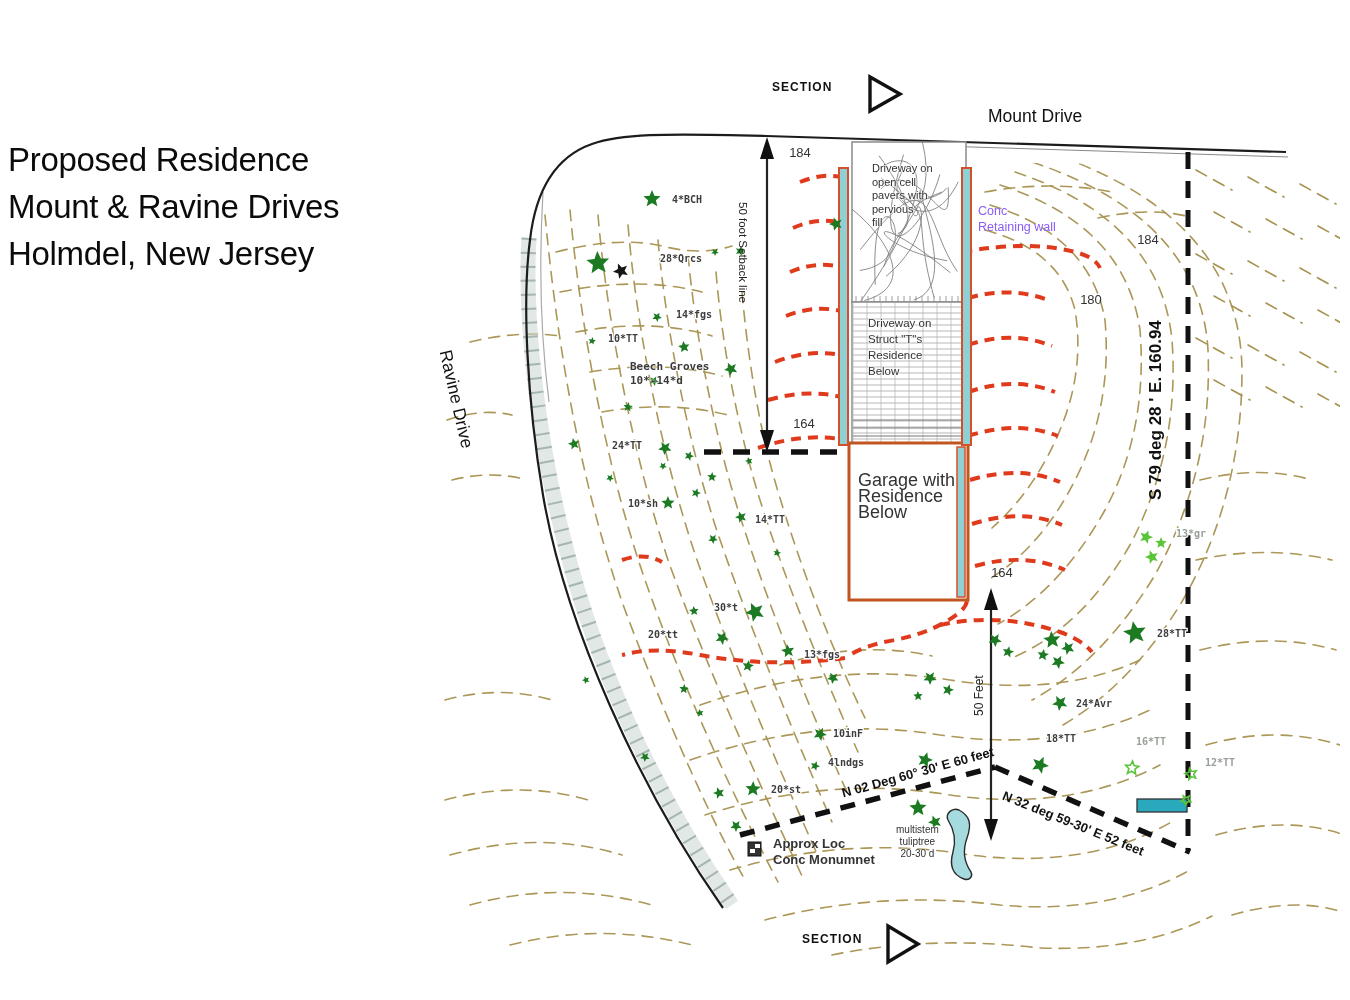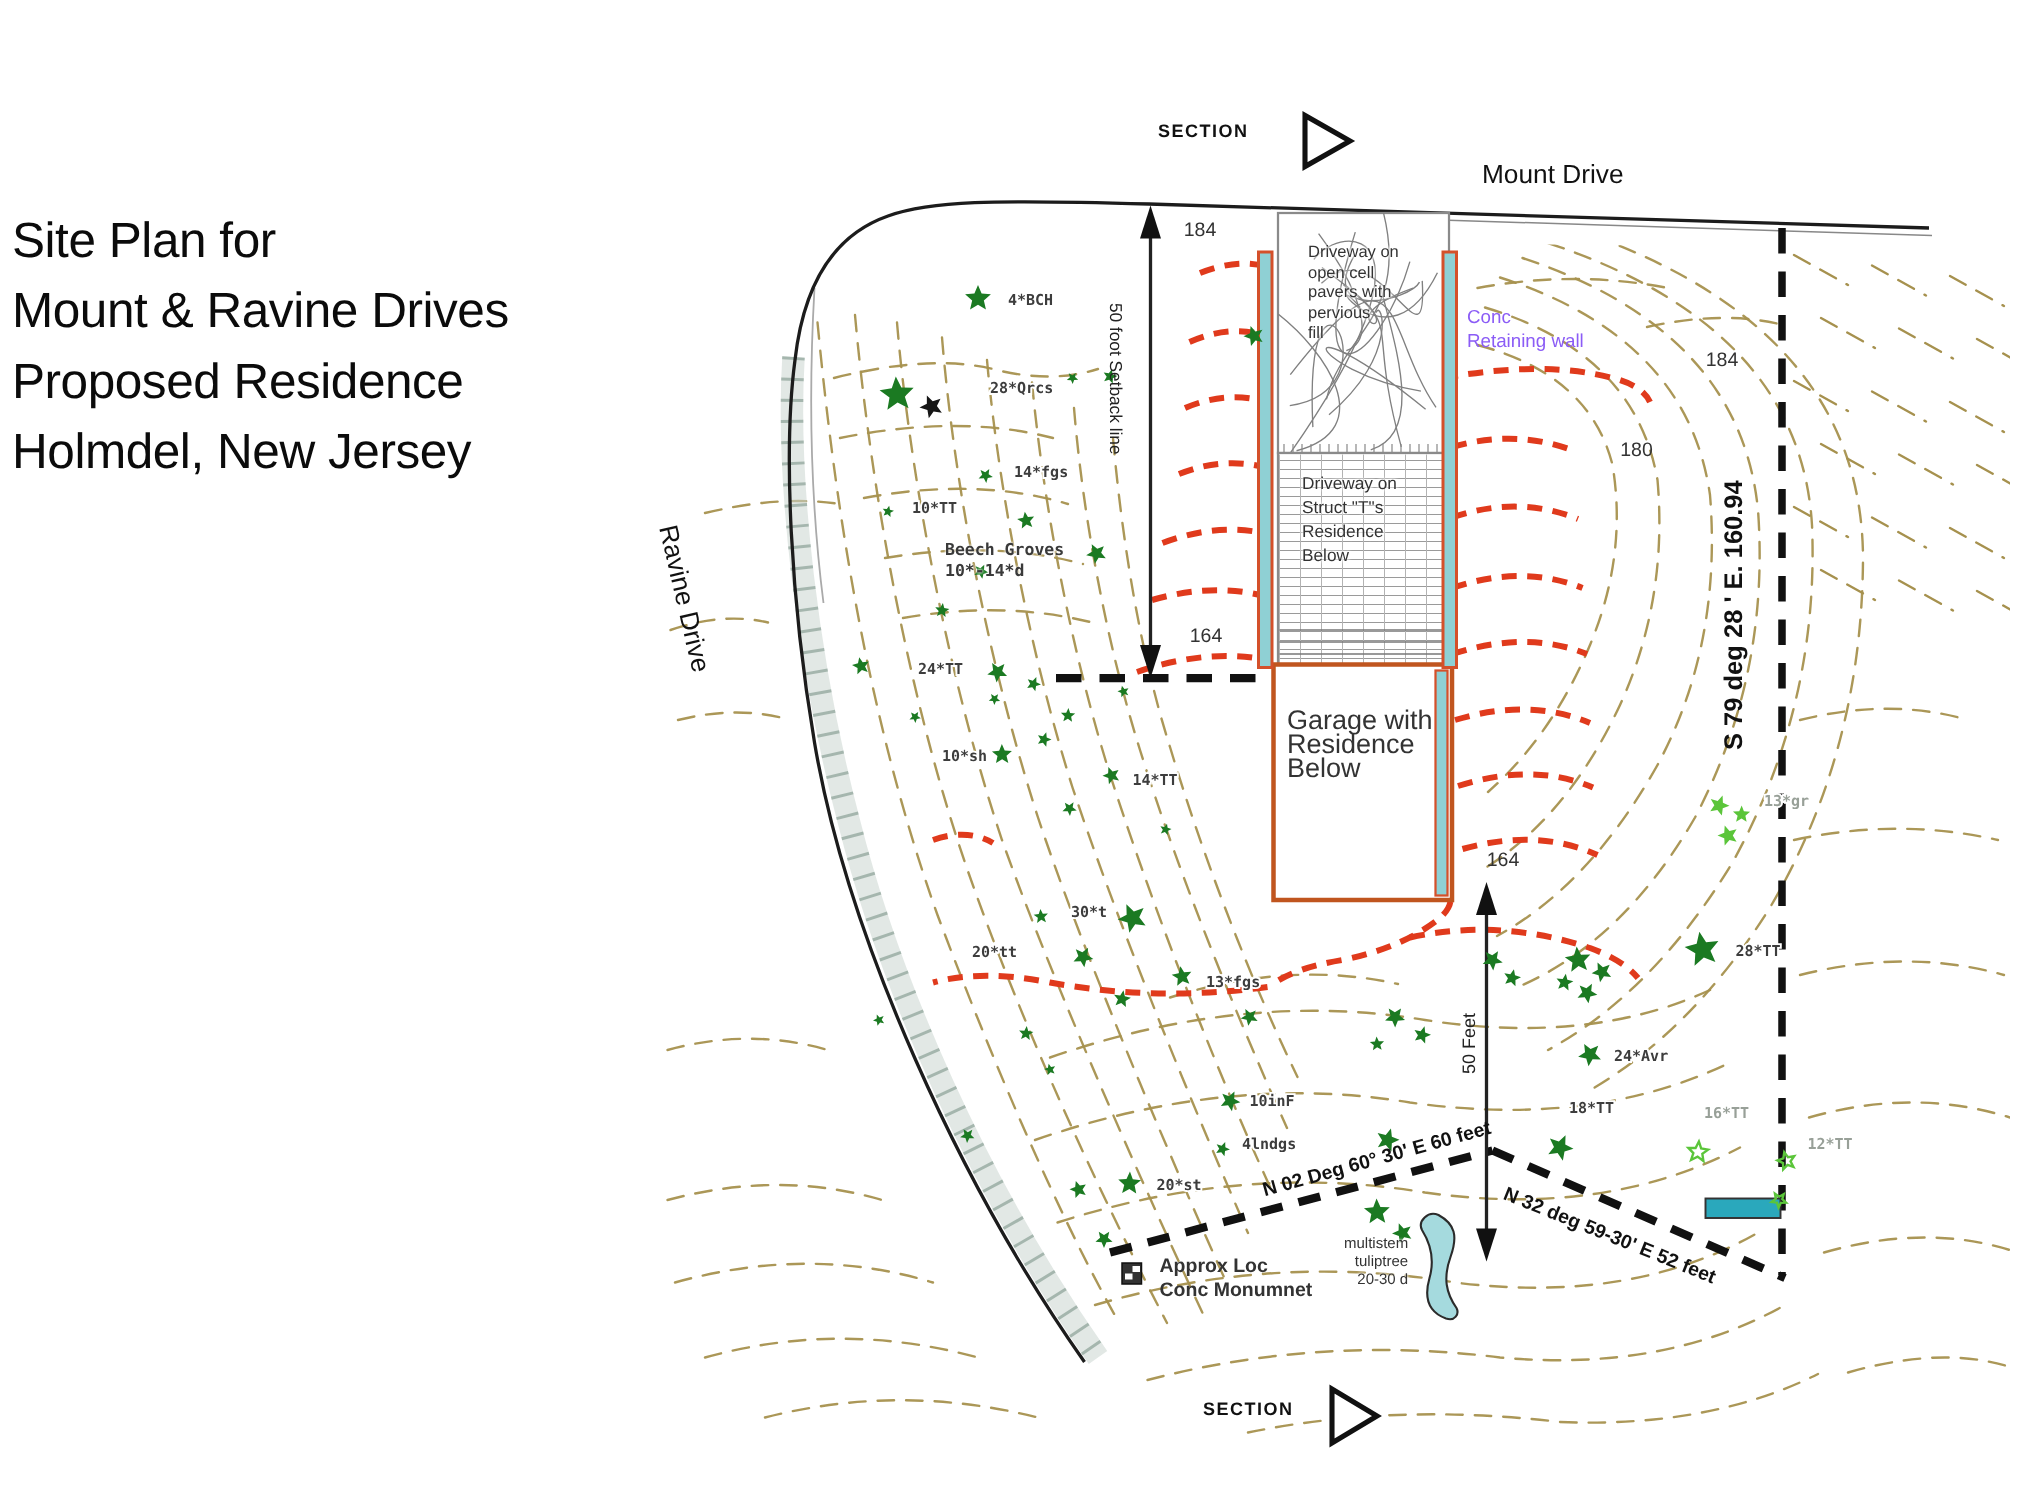--- a/index.html
+++ b/index.html
@@ -13,21 +13,21 @@
   .section{font-size:12px;font-weight:600;letter-spacing:1px;color:#111;}
   .dim{font-size:11.5px;color:#222;}
   .dim50{font-size:12px;color:#222;}
   .bearing-big{font-size:17px;font-weight:600;color:#111;}
   .bearing{font-size:13px;font-weight:700;color:#111;}
   .structtxt{font-size:11px;line-height:13.5px;color:#333;
      text-shadow:0 0 3px #fff,0 0 3px #fff,0 0 3px #fff;}
   .garagetxt{font-size:18px;line-height:16px;color:#333;}
   .walltxt{font-size:12.5px;line-height:16px;color:#8b5cf6;}
   .monu{font-size:13px;line-height:16px;color:#333;}
-  .tulip{font-size:10px;line-height:12px;color:#333;text-align:right;
+  .tulip{font-size:10px;line-height:12px;color:#333;text-align:center;
      text-shadow:0 0 2px #fff,0 0 2px #fff;}
   .beech{font-size:11px;line-height:14px;font-weight:700;color:#3a3a3a;
      font-family:"DejaVu Sans Mono",monospace;text-shadow:0 0 2px #fff,0 0 2px #fff;margin-left:36px;}
 </style>
 </head>
 <body>
 
 <div id="plan">
 
   <svg id="vec" width="1350" height="1000" viewBox="0 0 1350 1000">
@@ -324,23 +324,22 @@
     <g id="g-elev">
         <text x="800" y="157" fill="#333" font-size="13px" text-anchor="middle" font-family="&quot;Liberation Sans&quot;,sans-serif">184</text>
         <text x="1148" y="244" fill="#333" font-size="13px" text-anchor="middle" font-family="&quot;Liberation Sans&quot;,sans-serif">184</text>
         <text x="1091" y="304" fill="#333" font-size="13px" text-anchor="middle" font-family="&quot;Liberation Sans&quot;,sans-serif">180</text>
         <text x="804" y="428" fill="#333" font-size="13px" text-anchor="middle" font-family="&quot;Liberation Sans&quot;,sans-serif">164</text>
         <text x="1002" y="577" fill="#333" font-size="13px" text-anchor="middle" font-family="&quot;Liberation Sans&quot;,sans-serif">164</text>
       </g>
   </svg>
 
   <div class="lbl title" style="left:8px;top:136px;">
-    <span>Site Plan for</span>
+    <span>Proposed Residence</span>
     <span>Mount &amp; Ravine Drives</span>
-    <span>Proposed Residence</span>
     <span>Holmdel, New Jersey</span>
   </div>
 
   <div class="lbl section" style="left:772px;top:80px;">SECTION</div>
   <div class="lbl section" style="left:802px;top:932px;">SECTION</div>
 
   <div class="lbl street" style="left:988px;top:106px;">Mount Drive</div>
   <div class="lbl street" style="left:455px;top:348px;transform:rotate(77deg);">Ravine Drive</div>
 
   <div class="lbl dim" style="left:749px;top:202px;transform:rotate(90deg);">50 foot Setback line</div>

